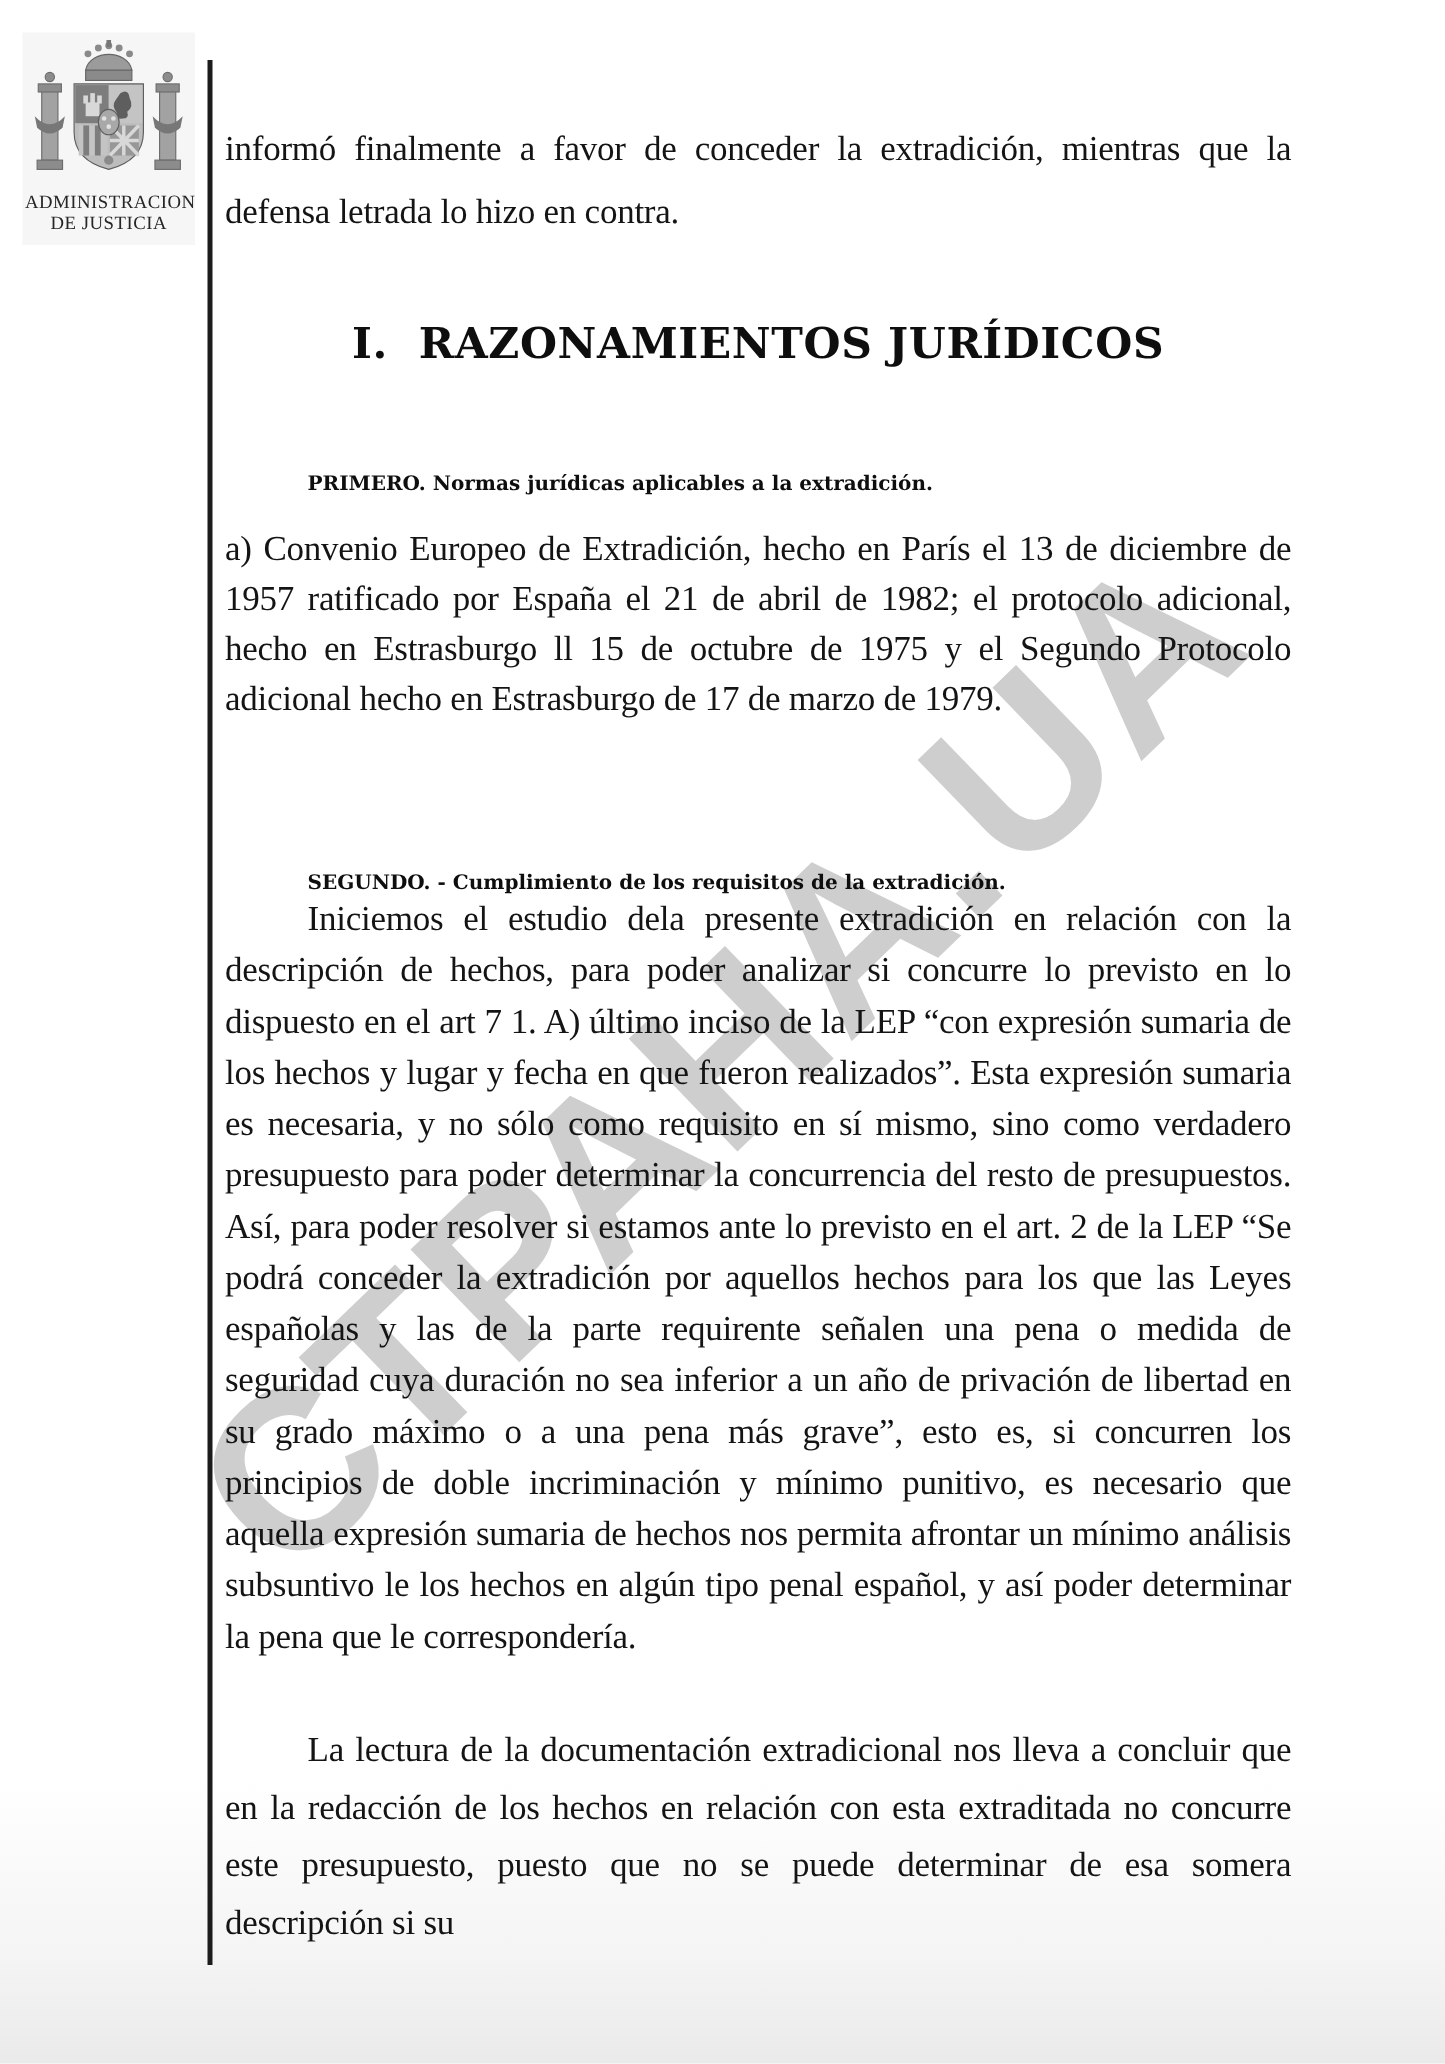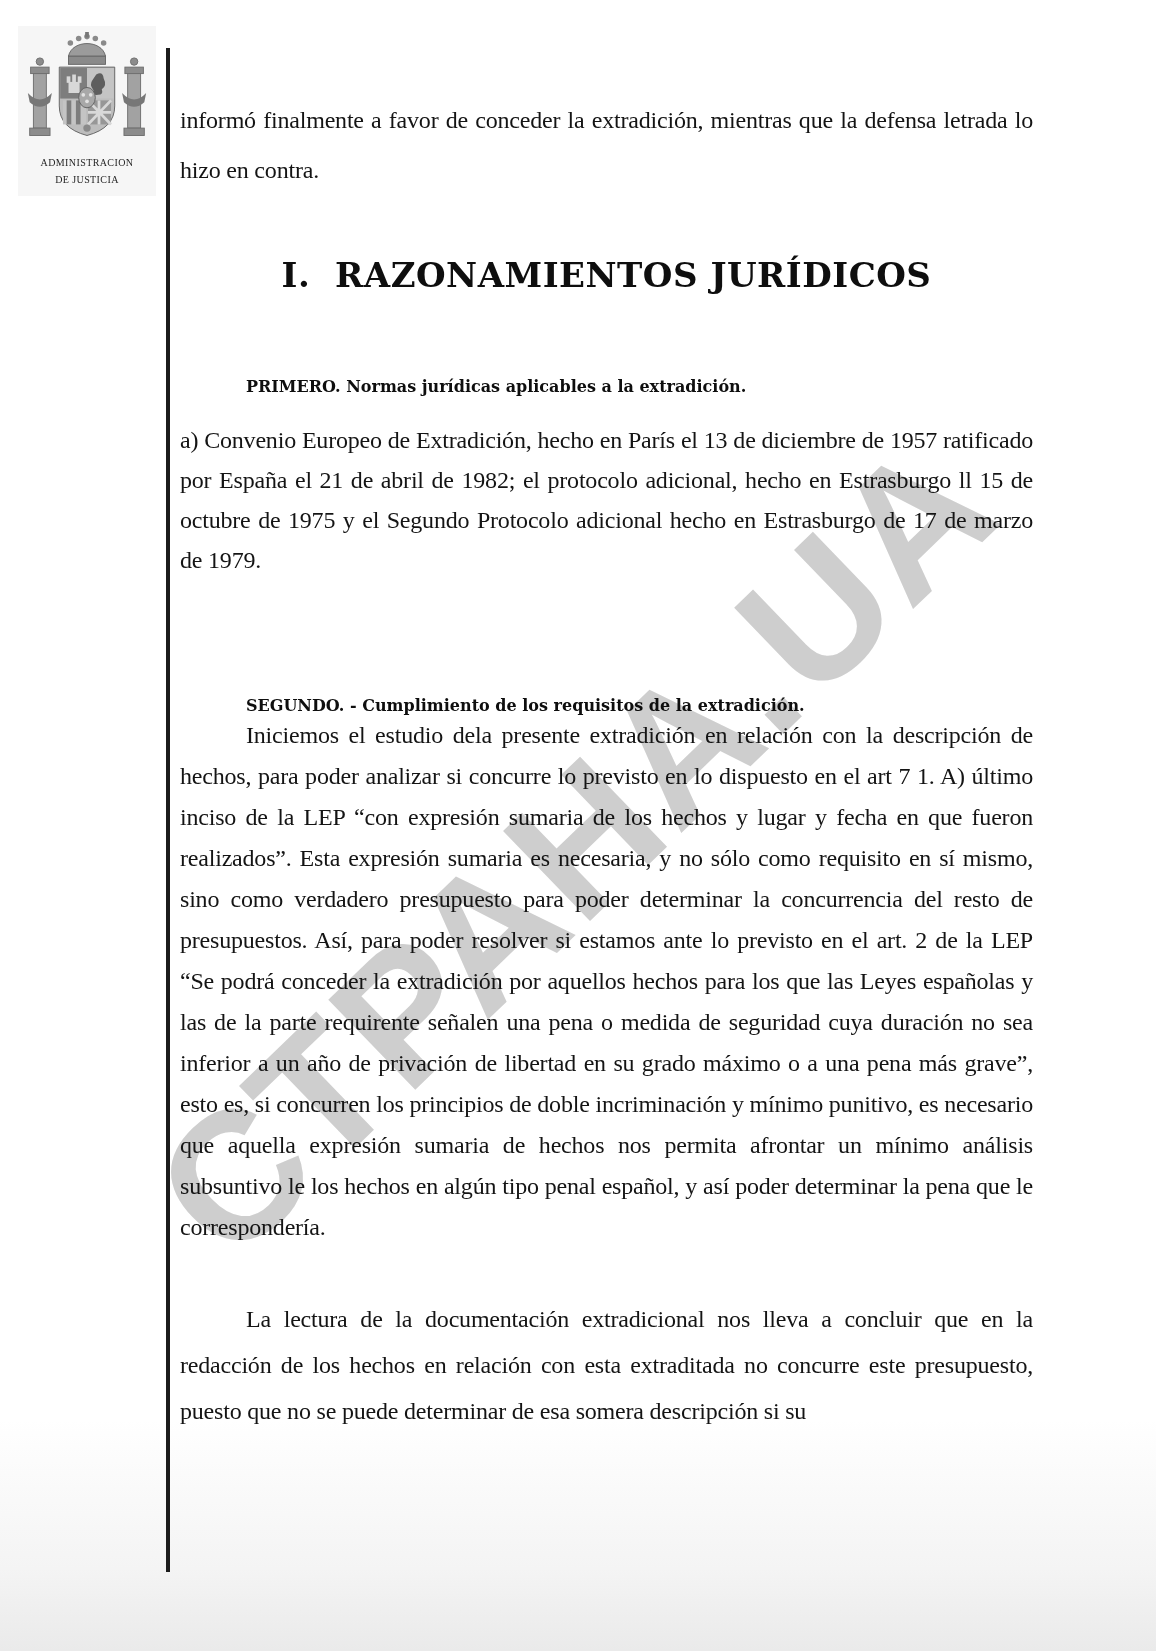--- a/index.html
+++ b/index.html
@@ -39,21 +39,21 @@
     top: 26px;
     width: 138px;
     padding: 6px 2px 8px;
     background: #f6f6f6;
     text-align: center;
     z-index: 2;
   }
   .logo svg { display: block; margin: 0 auto; }
   .logo-caption {
     font-family: "Liberation Serif", serif;
-    font-size: 10px;
+    font-size: 15px;
     line-height: 17px;
     letter-spacing: 0.4px;
     color: #262626;
     white-space: nowrap;
   }
 
   
   .vline {
     position: absolute;
     left: 166px;
@@ -66,21 +66,21 @@
 
   
   .content {
     position: absolute;
     left: 180px;
     top: 95px;
     width: 853px;
     z-index: 2;
   }
   .body-text {
-    font-size: 24px;
+    font-size: 28px;
     letter-spacing: -0.2px;
     text-align: justify;
     color: #141414;
   }
   .intro { line-height: 50px; }
   .section-heading {
     margin-top: 60px;
     text-align: center;
     font-family: "DejaVu Serif", serif;
     font-weight: bold;

